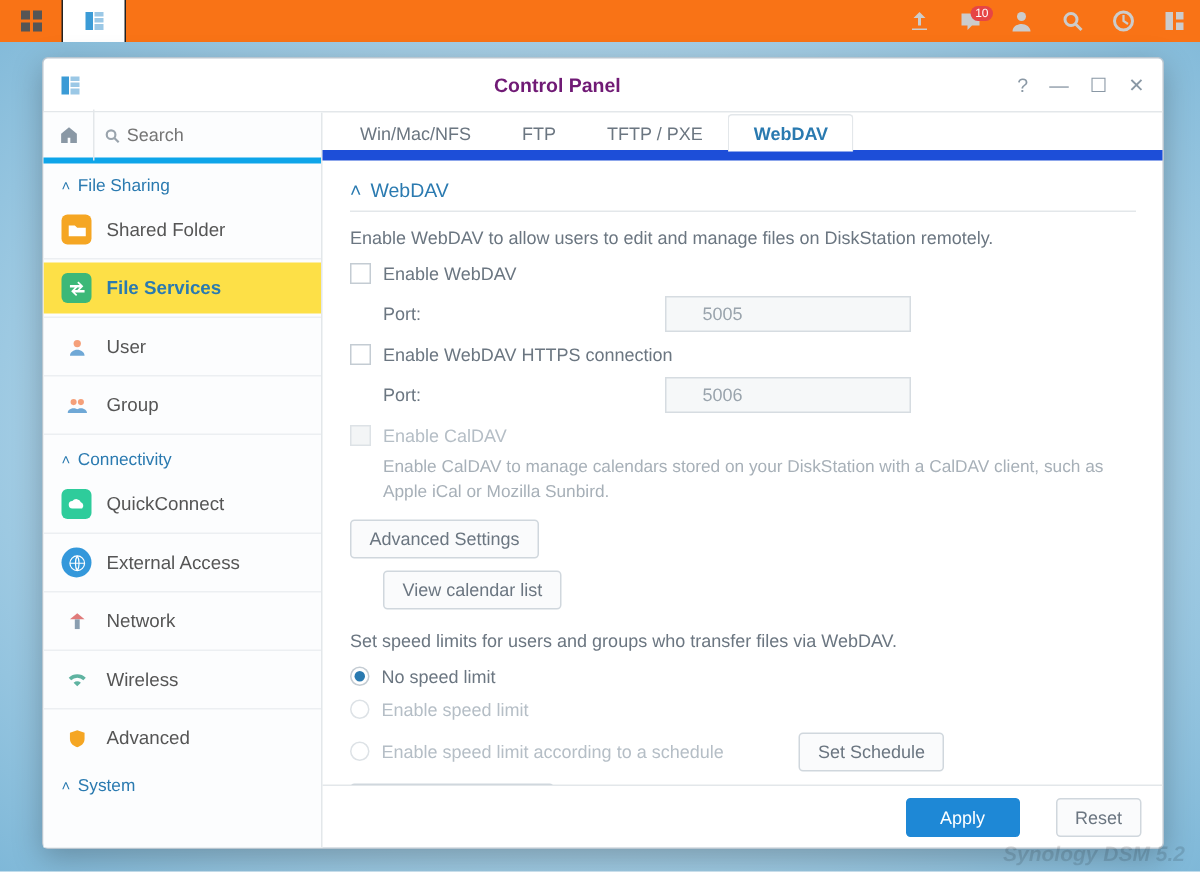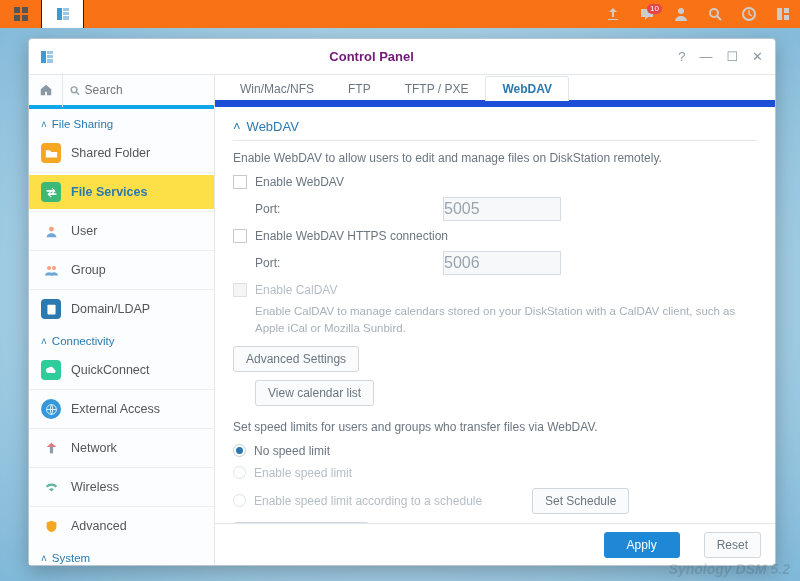--- a/index.html
+++ b/index.html
@@ -50,21 +50,21 @@
   .row { display: flex; align-items: center; margin-bottom: 8px; gap: 8px; }
   .indent { padding-left: 22px; }
   .chk { width: 14px; height: 14px; border: 1px solid #c4ccd3; background: #fff; flex-shrink: 0; cursor: pointer; }
   .chk.disabled { background: #f3f5f6; border-color: #dde2e6; }
   .radio { width: 13px; height: 13px; border: 1px solid #c4ccd3; border-radius: 50%; display: flex; align-items: center; justify-content: center; cursor: pointer; flex-shrink: 0; }
   .radio.sel::after { content: ""; width: 7px; height: 7px; background: #2a7ab0; border-radius: 50%; }
   .radio.disabled { border-color: #dde2e6; }
   .lbl { color: #6b7681; }
   .lbl.disabled { color: #b5bec6; }
   .port-lbl { width: 180px; display: inline-block; }
-  .txt-in { width: 118px; height: 24px; border: 1px solid #d6dce1; background: #f6f8f9; color: #9aa4ad; padding: 0 0; font-size: 16px; }
+  .txt-in { width: 164px; height: 24px; border: 1px solid #d6dce1; background: #f6f8f9; color: #9aa4ad; padding: 0 24px; font-size: 12px; }
   .btn { display: inline-flex; align-items: center; height: 26px; padding: 0 12px; border: 1px solid #d0d7dd; background: #fafbfc; color: #6b7681; font-size: 12px; border-radius: 3px; cursor: pointer; }
   .caldesc { color: #a7b0b8; font-size: 11.5px; line-height: 1.5; margin-top: -2px; }
 
   .footer { height: 42px; border-top: 1px solid #e3e7ea; display: flex; align-items: center; justify-content: flex-end; gap: 24px; padding: 0 14px; }
   .btn-primary { background: #1e88d6; border-color: #1e88d6; color: #fff; padding: 0 22px; }
 
   .watermark { position: absolute; right: 10px; bottom: 4px; color: rgba(0,0,0,.12); font-size: 14px; font-style: italic; font-weight: 600; pointer-events: none; }
 
   
   .ic-folder { background: #f5a623; }
@@ -216,28 +216,20 @@
               <svg viewBox="0 0 16 16">
                 <circle cx="5" cy="5" r="2.5" fill="#f5a07a"></circle>
                 <circle cx="11" cy="5" r="2.5" fill="#f5a07a"></circle>
                 <path d="M0 14c0-2 2-4 5-4s5 2 5 4z" fill="#6fa8d6"></path>
                 <path d="M6 14c0-2 2-4 5-4s5 2 5 4z" fill="#6fa8d6"></path>
               </svg>
             </span>
           <span>Group</span>
         </div>
         <div class="sb-divider"></div>
-        <div class="sb-item">
-          <span class="ico ic-domain">
-              <svg viewBox="0 0 16 16">
-                <rect x="3" y="2" width="10" height="12" rx="1"></rect>
-              </svg>
-            </span>
-          <span>Domain/LDAP</span>
-        </div>
 
         <div class="sb-section">
             <span class="chev">˄</span>
             <span>Connectivity</span>
           </div>
 
         <div class="sb-item">
           <span class="ico ic-quick">
               <svg viewBox="0 0 16 16">
                 <path d="M4 11a3 3 0 010-6 4 4 0 017 1 3 3 0 011 5z"></path>

